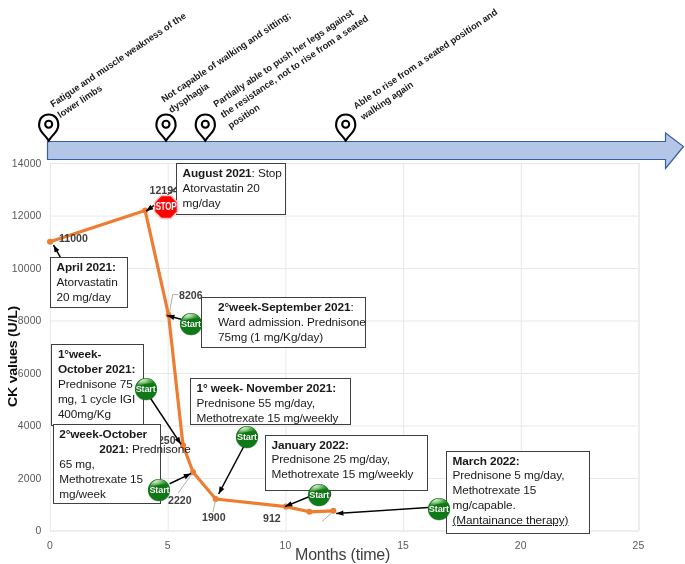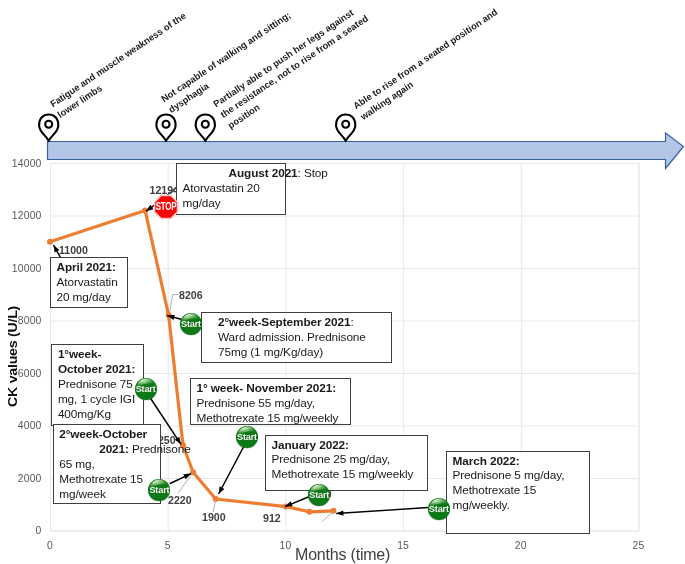--- a/index.html
+++ b/index.html
@@ -132,21 +132,21 @@
       <div class="ytick" style="left: -4.5px; top: 211px; width: 46px; line-height: 10px;">12000</div>
       <div class="ytick" style="left: -4.5px; top: 158.5px; width: 46px; line-height: 10px;">14000</div>
       <div class="xtick" style="left: 30px; top: 541px; width: 40px; line-height: 10px;">0</div>
       <div class="xtick" style="left: 147.7px; top: 541px; width: 40px; line-height: 10px;">5</div>
       <div class="xtick" style="left: 265.4px; top: 541px; width: 40px; line-height: 10px;">10</div>
       <div class="xtick" style="left: 383.1px; top: 541px; width: 40px; line-height: 10px;">15</div>
       <div class="xtick" style="left: 500.8px; top: 541px; width: 40px; line-height: 10px;">20</div>
       <div class="xtick" style="left: 618.5px; top: 541px; width: 40px; line-height: 10px;">25</div>
     </div>
   <div id="dlabels">
-      <div class="dlabel" style="left: 59px; top: 244px; text-align: center;">11000</div>
+      <div class="dlabel" style="left: 59px; top: 232px; text-align: center;">11000</div>
       <div class="dlabel" style="left: 129.5px; top: 184.2px; margin-left: 20px;">12194</div>
       <div class="dlabel" style="left: 179px; top: 288.6px;">8206</div>
       <div class="dlabel" style="left: 152px; top: 434px;">3250</div>
       <div class="dlabel" style="left: 168px; top: 494px;">2220</div>
       <div class="dlabel" style="left: 202px; top: 511px;">1900</div>
       <div class="dlabel" style="left: 263px; top: 512px;">912</div>
       <div class="dlabel" style="left: 314px; top: 488px;">750</div>
     </div>
   <div id="evlabels">
       <div class="ev-label" style="left: 47.8877px; top: 99.8241px; transform: rotate(-34deg);">Fatigue and muscle weakness of the
@@ -159,25 +159,25 @@
       <div class="ev-label" style="left: 350.688px; top: 101.524px; transform: rotate(-34deg);">Able to rise from a seated position and
 walking again</div>
     </div>
   <div id="callouts">
       <div class="callout" style="left: 50px; top: 257px; width: 78px; height: 51px;">
         <div style="white-space: nowrap;"><span style="font-weight: bold;">April 2021:</span></div>
         <div style="white-space: nowrap;"><span>Atorvastatin</span></div>
         <div style="white-space: nowrap;"><span>20 mg/day</span></div>
       </div>
       <div class="callout" style="left: 176px; top: 163px; width: 110px; height: 52px;">
-        <div style="white-space: nowrap; margin-left: 46px;"><span style="font-weight: bold;">August 2021</span><span>: Stop</span></div>
+        <div style="white-space: nowrap;"><span style="font-weight: bold;">August 2021</span><span>: Stop</span></div>
         <div style="white-space: nowrap;"><span>Atorvastatin 20</span></div>
         <div style="white-space: nowrap;"><span>mg/day</span></div>
       </div>
-      <div class="callout" style="left: 201px; top: 312px; width: 191px; height: 51px; padding-left: 16px;">
+      <div class="callout" style="left: 201px; top: 297px; width: 165px; height: 51px; padding-left: 16px;">
         <div style="white-space: nowrap;"><span style="font-weight: bold;">2°week-September 2021</span><span>:</span></div>
         <div style="white-space: nowrap;"><span>Ward admission. Prednisone</span></div>
         <div style="white-space: nowrap;"><span>75mg (1 mg/Kg/day)</span></div>
       </div>
       <div class="callout" style="left: 51.4px; top: 344px; width: 93px; height: 82px;">
         <div style="white-space: nowrap;"><span style="font-weight: bold;">1°week-</span></div>
         <div style="white-space: nowrap;"><span style="font-weight: bold;">October 2021:</span></div>
         <div style="white-space: nowrap;"><span>Prednisone 75</span></div>
         <div style="white-space: nowrap;"><span>mg, 1 cycle IGI</span></div>
         <div style="white-space: nowrap;"><span>400mg/Kg</span></div>
@@ -196,21 +196,22 @@
       </div>
       <div class="callout" style="left: 265px; top: 434.5px; width: 163px; height: 56.5px;">
         <div style="white-space: nowrap;"><span style="font-weight: bold;">January 2022:</span></div>
         <div style="white-space: nowrap;"><span>Prednisone 25 mg/day,</span></div>
         <div style="white-space: nowrap;"><span>Methotrexate 15 mg/weekly</span></div>
       </div>
       <div class="callout" style="left: 446px; top: 450.5px; width: 144px; height: 83.5px;">
         <div style="white-space: nowrap;"><span style="font-weight: bold;">March 2022:</span></div>
         <div style="white-space: nowrap;"><span>Prednisone 5 mg/day,</span></div>
         <div style="white-space: nowrap;"><span>Methotrexate 15</span></div>
-        <div style="white-space: nowrap;"><span>mg/weekly.</span></div>
+        <div style="white-space: nowrap;"><span>mg/capable.</span></div>
+        <div style="white-space: nowrap;"><span class="u">(Mantainance therapy)</span></div>
       </div>
     </div>
   <div id="badges">
       <div class="badge-start" style="left: 180px; top: 313px;">
         <svg width="26" height="26" viewBox="0 0 26 26">
          <defs>
            <radialGradient id="gg0" cx="0.26" cy="0.14" r="0.72">
              <stop offset="0%" stop-color="#D9F0D2"></stop>
              <stop offset="38%" stop-color="#A7D49F"></stop>
              <stop offset="72%" stop-color="#53A54F"></stop>

